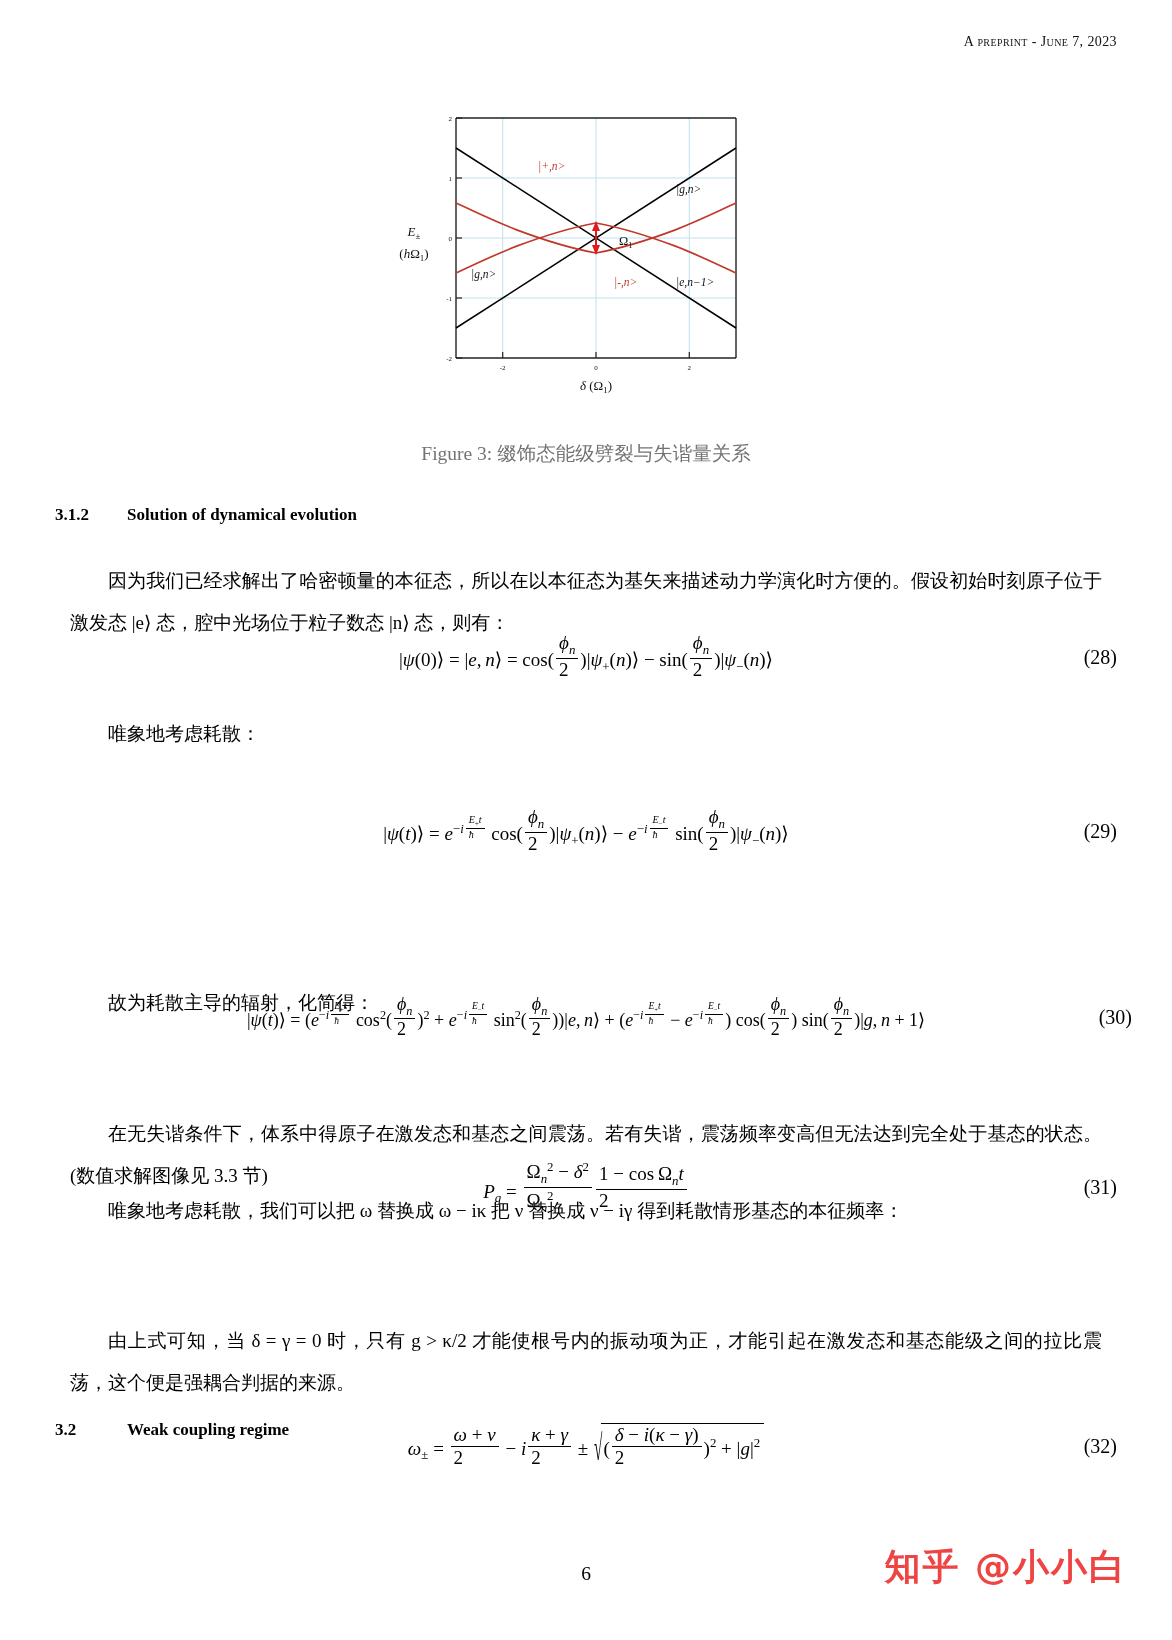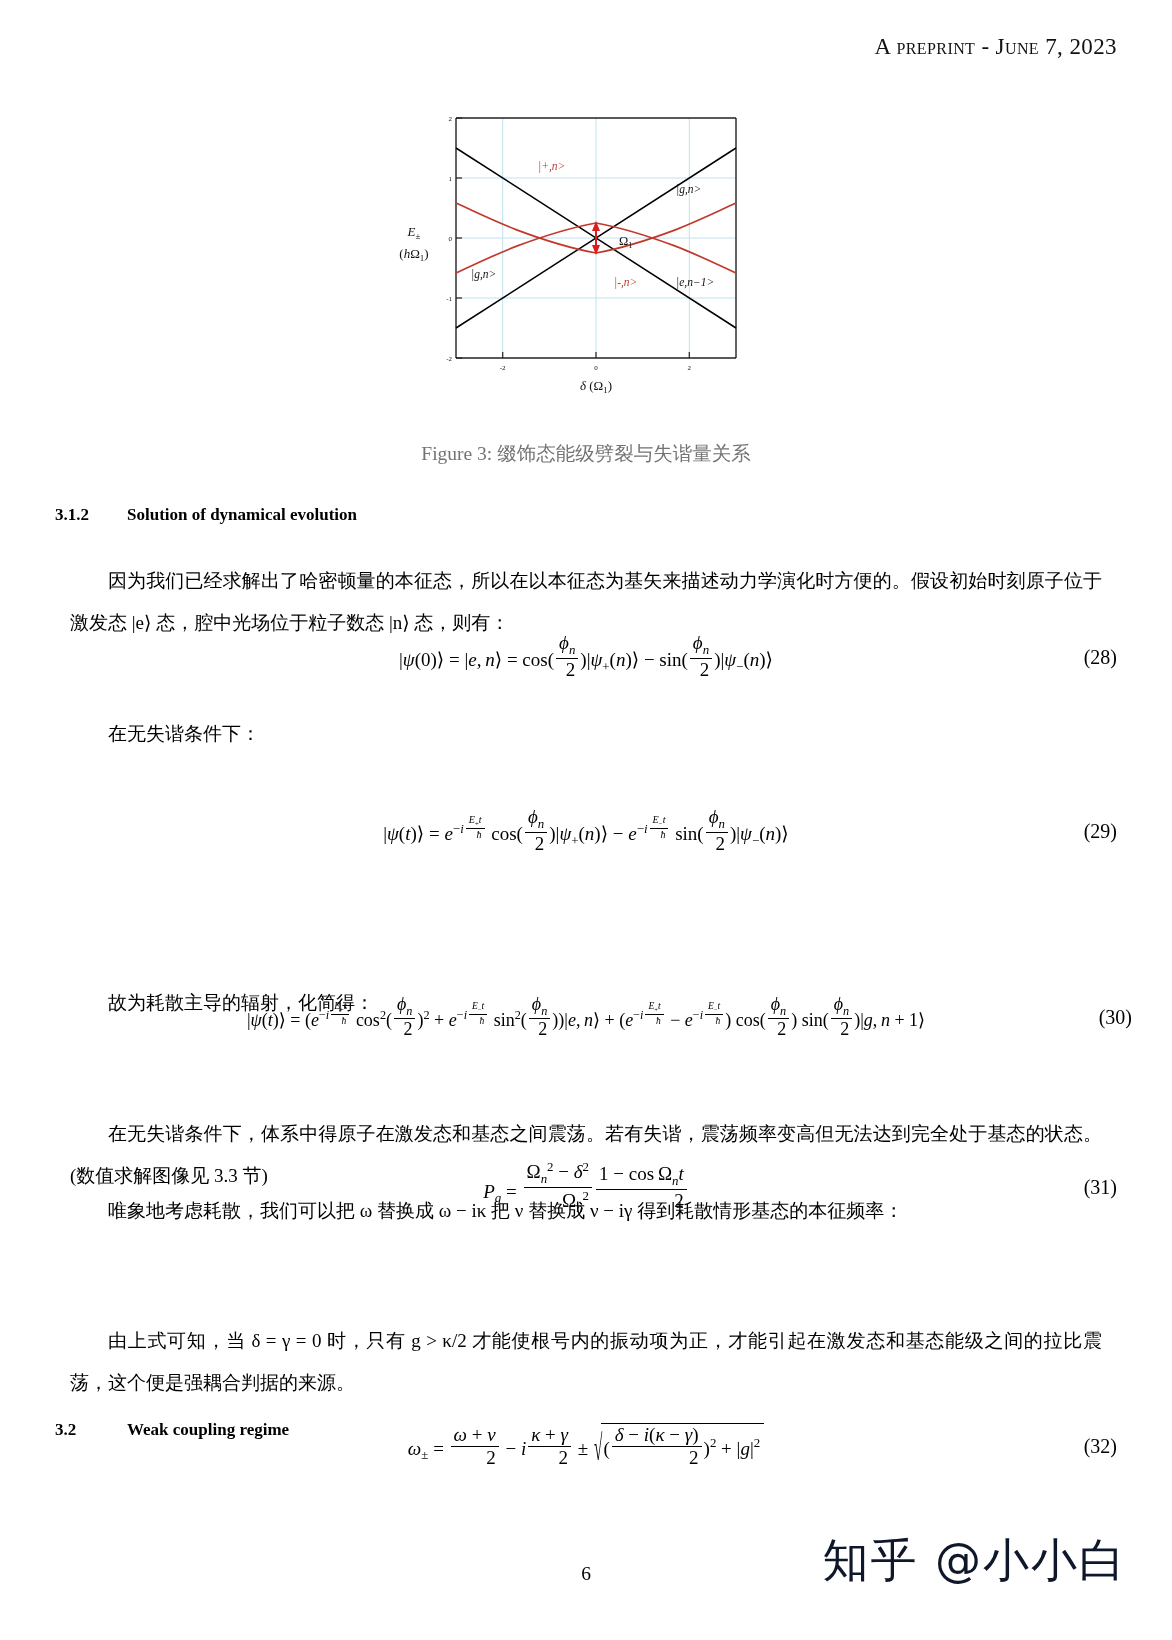--- a/index.html
+++ b/index.html
@@ -22,21 +22,21 @@
     height: 1640px;
     box-sizing: border-box;
     padding: 0;
   }
 
   
   .running-head {
     position: absolute;
     top: 34px;
     right: 55px;
-    font-size: 23px;
+    font-size: 14px;
     letter-spacing: 0.4px;
     color: #111;
     white-space: nowrap;
     font-variant: small-caps;
   }
 
   
   .figure-block {
     position: absolute;
     top: 108px;
@@ -104,21 +104,21 @@
     top: 50%;
     transform: translateY(-50%);
     font-size: 20px;
   }
 
   
   .mi { font-style: italic; }
   .frac {
     display: inline-block;
     vertical-align: -0.52em;
-    text-align: right;
+    text-align: left;
     line-height: 1.08;
     margin: 0 2px;
     font-family: Liberation Serif, serif;
   }
   .frac > .num-t {
     display: block;
     border-bottom: 1px solid #000;
     padding: 0 3px 1px 3px;
   }
   .frac > .den-b {
@@ -142,25 +142,26 @@
     bottom: 55px;
     left: 0;
     width: 1172px;
     text-align: center;
     font-size: 19.5px;
   }
   .watermark {
     position: absolute;
     bottom: 48px;
     right: 45px;
-    font-size: 46px;
-    color: #0f172a;
+    font-size: 36px;
+    color: #ef4444;
     font-family: "DejaVu Sans", sans-serif;
     letter-spacing: 2px;
     white-space: nowrap;
+    font-weight: bold;
   }
 </style>
 </head>
 <body>
 
 <div class="page">
 
   <div class="running-head">A preprint - June 7, 2023</div>
 
   <div class="figure-block">
@@ -259,21 +260,21 @@
   </div>
 
   <div class="col eq-row" style="top:633px;">
     <span class="eq-body">
       |<span class="mi">ψ</span>(0)⟩ = |<span class="mi">e</span>, <span class="mi">n</span>⟩ = cos(<span class="frac"><span class="num-t"><span class="mi">ϕ</span><sub class="sb mi">n</sub></span><span class="den-b">2</span></span>)|<span class="mi">ψ</span><sub class="sb">+</sub>(<span class="mi">n</span>)⟩ − sin(<span class="frac"><span class="num-t"><span class="mi">ϕ</span><sub class="sb mi">n</sub></span><span class="den-b">2</span></span>)|<span class="mi">ψ</span><sub class="sb">−</sub>(<span class="mi">n</span>)⟩
     </span>
     <span class="eq-tag">(28)</span>
   </div>
 
   <div class="col" style="top:698px;">
-    <p class="body indent">在无失谐条件下：</p>
+    <p class="body indent">唯象地考虑耗散：</p>
   </div>
 
   <div class="col eq-row" style="top:760px;">
     <span class="eq-body">
       |<span class="mi">ψ</span>(<span class="mi">t</span>)⟩ = <span class="mi">e</span><sup class="sp">−<span class="mi">i</span><span class="frac small"><span class="num-t"><span class="mi">E</span><sub class="sb">+</sub><span class="mi">t</span></span><span class="den-b"><span class="mi">ħ</span></span></span></sup> cos(<span class="frac"><span class="num-t"><span class="mi">ϕ</span><sub class="sb mi">n</sub></span><span class="den-b">2</span></span>)|<span class="mi">ψ</span><sub class="sb">+</sub>(<span class="mi">n</span>)⟩ − <span class="mi">e</span><sup class="sp">−<span class="mi">i</span><span class="frac small"><span class="num-t"><span class="mi">E</span><sub class="sb">−</sub><span class="mi">t</span></span><span class="den-b"><span class="mi">ħ</span></span></span></sup> sin(<span class="frac"><span class="num-t"><span class="mi">ϕ</span><sub class="sb mi">n</sub></span><span class="den-b">2</span></span>)|<span class="mi">ψ</span><sub class="sb">−</sub>(<span class="mi">n</span>)⟩
     </span>
     <span class="eq-tag">(29)</span>
   </div>
 
 

